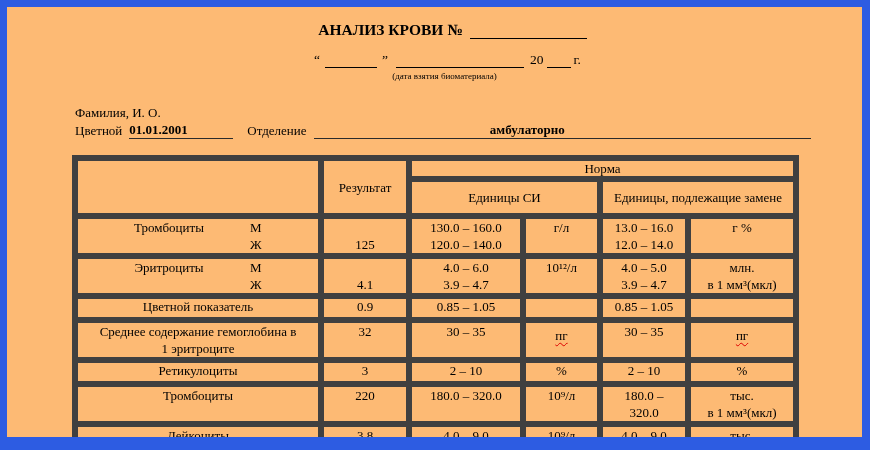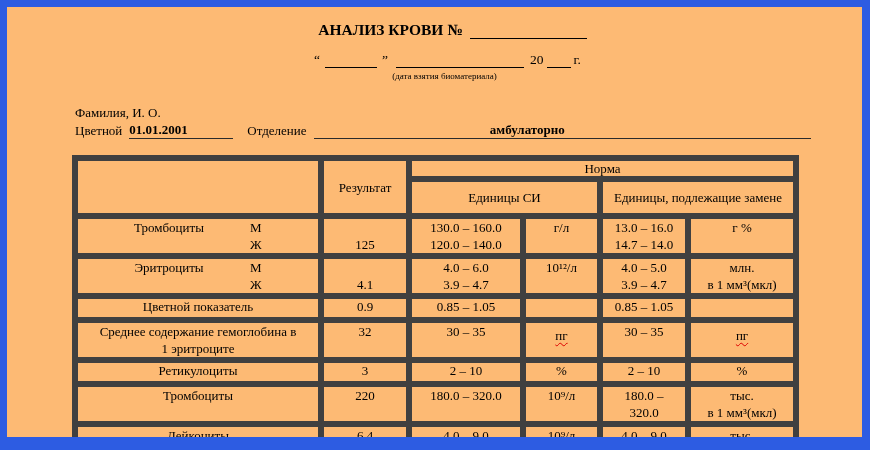--- a/index.html
+++ b/index.html
@@ -114,21 +114,21 @@
           </td>
       <td>
             <div class="ln">130.0 – 160.0</div>
             <div class="ln">120.0 – 140.0</div>
           </td>
       <td>
             <div class="ln">г/л</div>
           </td>
       <td>
             <div class="ln">13.0 – 16.0</div>
-            <div class="ln">14.7 – 14.0</div>
+            <div class="ln">12.0 – 14.0</div>
           </td>
       <td>
             <div class="ln">г %</div>
           </td>
     </tr>
 
     <tr>
       <td colspan="2">
         <div class="ln pn"><span>Эритроциты</span><span class="sex">М</span></div>
         <div class="ln pn">
@@ -217,21 +217,21 @@
             <div class="ln">тыс.</div>
             <div class="ln">в 1 мм³(мкл)</div>
           </td>
     </tr>
 
     <tr>
       <td colspan="2" class="vmid">
             <div class="ln">Лейкоциты</div>
           </td>
       <td>
-            <div class="ln b">6.4</div>
+            <div class="ln b">3.8</div>
           </td>
       <td>
             <div class="ln">4.0 – 9.0</div>
           </td>
       <td>
             <div class="ln">10⁹/л</div>
           </td>
       <td>
             <div class="ln">4.0 – 9.0</div>
           </td>

